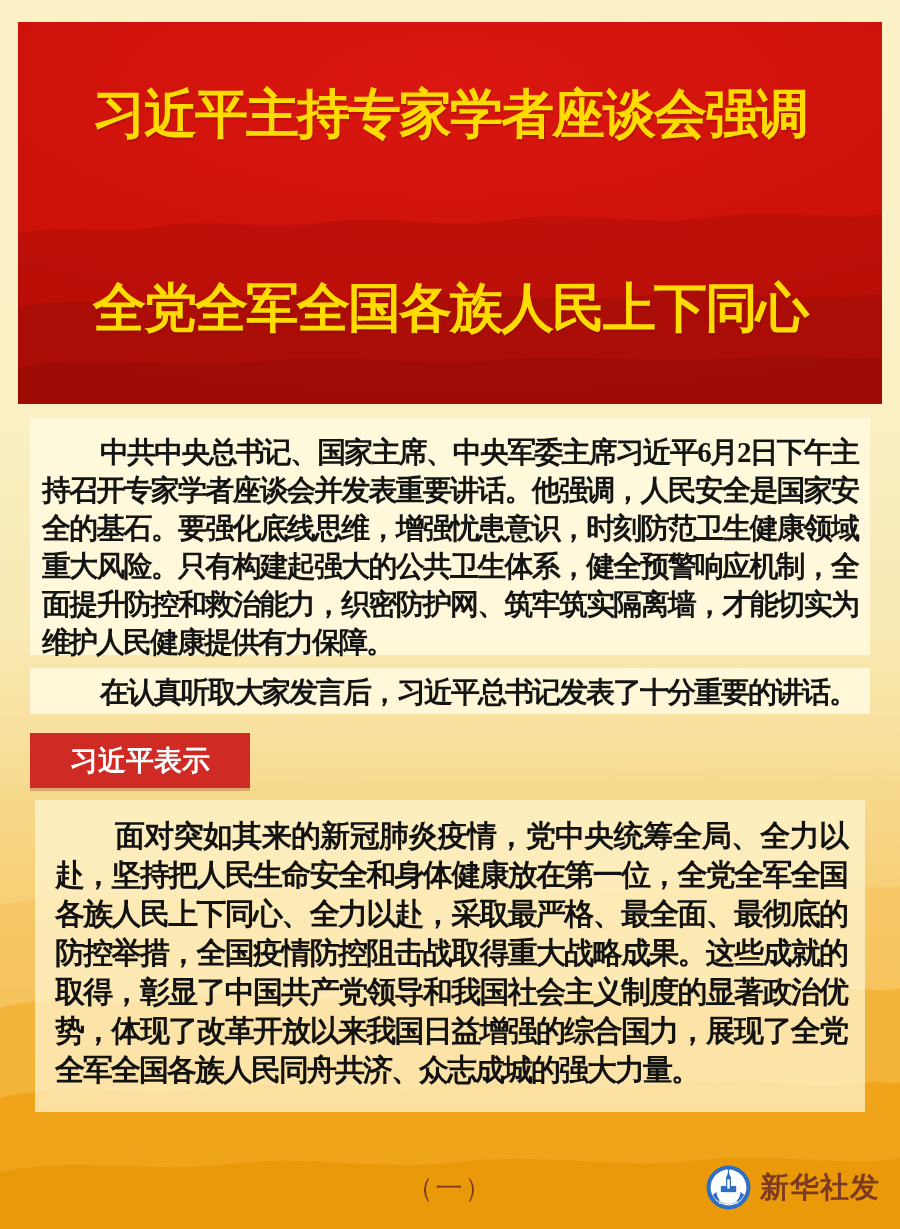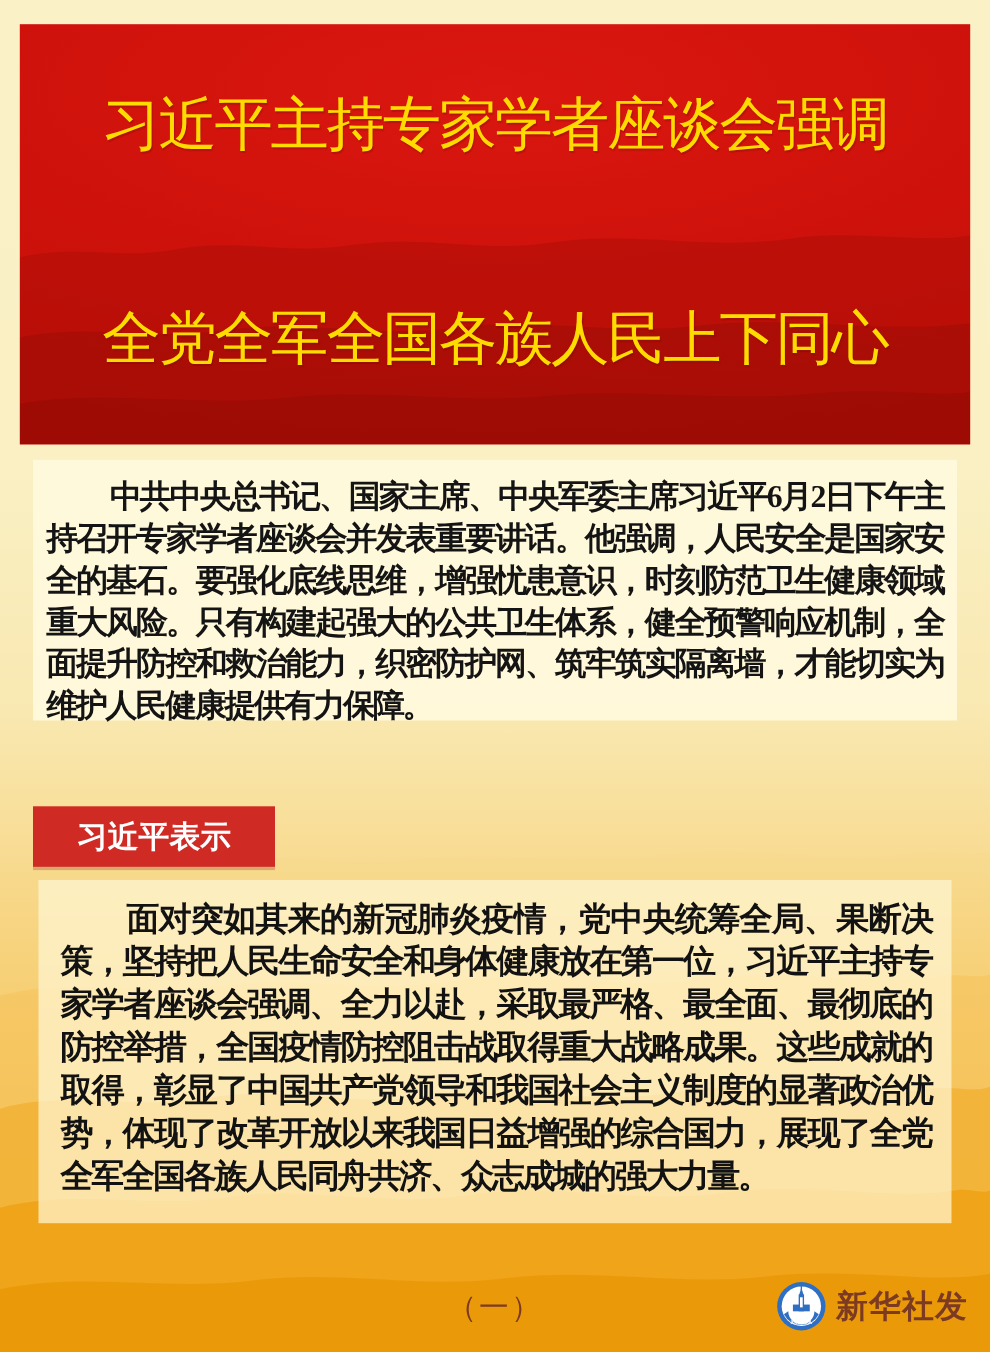--- a/index.html
+++ b/index.html
@@ -15,21 +15,21 @@
   #bottom-mountains { position:absolute; left:0; top:690px; width:900px; height:539px; }
   
   .banner {
     position:absolute; left:18px; top:22px; width:864px; height:382px;
     background:radial-gradient(120% 95% at 50% 16%, #DA1710 0%, #CE120B 45%, #C10E08 100%);
     overflow:hidden;
   }
   .banner svg { position:absolute; left:0; top:0; width:864px; height:382px; }
   .banner-title {
     position:absolute; left:0; width:864px; text-align:center;
-    color:#FFDB00; font-weight:normal; font-size:53px; letter-spacing:-2px;
+    color:#FFDB00; font-weight:bold; font-size:53px; letter-spacing:-2px;
     line-height:60px; white-space:nowrap;
     text-shadow:1px 2px 1px rgba(110,10,0,0.30);
   }
   .bt1 { top:62px; }
   .bt2 { top:160px; }
   .bt3 { top:256px; }
   
   .cream-box {
     position:absolute; left:30px; width:840px;
     background:rgba(255,250,222,0.90);
@@ -98,27 +98,30 @@
       <path fill="#930A04" opacity="0.50" d="M0,345 C80,332 160,348 240,340 C320,330 400,346 480,338 C560,330 640,344 720,336 C790,330 840,340 864,334 L864,382 L0,382 Z"></path>
     </svg>
     <div class="banner-title bt1">习近平主持专家学者座谈会强调</div>
     <div class="banner-title bt3">全党全军全国各族人民上下同心</div>
   </div>
 
   <div class="cream-box intro-box">
     <p class="serif-par">中共中央总书记、国家主席、中央军委主席习近平6月2日下午主持召开专家学者座谈会并发表重要讲话。他强调，人民安全是国家安全的基石。要强化底线思维，增强忧患意识，时刻防范卫生健康领域重大风险。只有构建起强大的公共卫生体系，健全预警响应机制，全面提升防控和救治能力，织密防护网、筑牢筑实隔离墙，才能切实为维护人民健康提供有力保障。</p>
   </div>
 
+  <div class="cream-box lead-box">
+    <p class="serif-par lead-par">在认真听取大家发言后，习近平总书记发表了十分重要的讲话。</p>
+  </div>
 
   <div class="badge">
     <span class="badge-label">习近平表示</span>
   </div>
 
   <div class="quote-box">
-    <p class="quote-par">面对突如其来的新冠肺炎疫情，党中央统筹全局、果断决策，坚持把人民生命安全和身体健康放在第一位，习近平主持专家学者座谈会强调、全力以赴，采取最严格、最全面、最彻底的防控举措，全国疫情防控阻击战取得重大战略成果。这些成就的取得，彰显了中国共产党领导和我国社会主义制度的显著政治优势，体现了改革开放以来我国日益增强的综合国力，展现了全党全军全国各族人民同舟共济、众志成城的强大力量。</p>
+    <p class="quote-par">面对突如其来的新冠肺炎疫情，党中央统筹全局、全力以赴，坚持把人民生命安全和身体健康放在第一位，全党全军全国各族人民上下同心、全力以赴，采取最严格、最全面、最彻底的防控举措，全国疫情防控阻击战取得重大战略成果。这些成就的取得，彰显了中国共产党领导和我国社会主义制度的显著政治优势，体现了改革开放以来我国日益增强的综合国力，展现了全党全军全国各族人民同舟共济、众志成城的强大力量。</p>
   </div>
 
   <div class="page-number">（一）</div>
 
   <div class="credit">
     <svg class="logo-icon" viewBox="0 0 44 44" aria-hidden="true">
       <circle cx="22" cy="22" r="21.5" fill="#2E6FC4"></circle>
       <circle cx="22" cy="22" r="17.5" fill="#FFFFFF"></circle>
       <polygon points="22,5.5 24,12 20,12" fill="#2E6FC4"></polygon>
       <rect x="19.6" y="11.5" width="4.8" height="15" fill="#2E6FC4"></rect>

